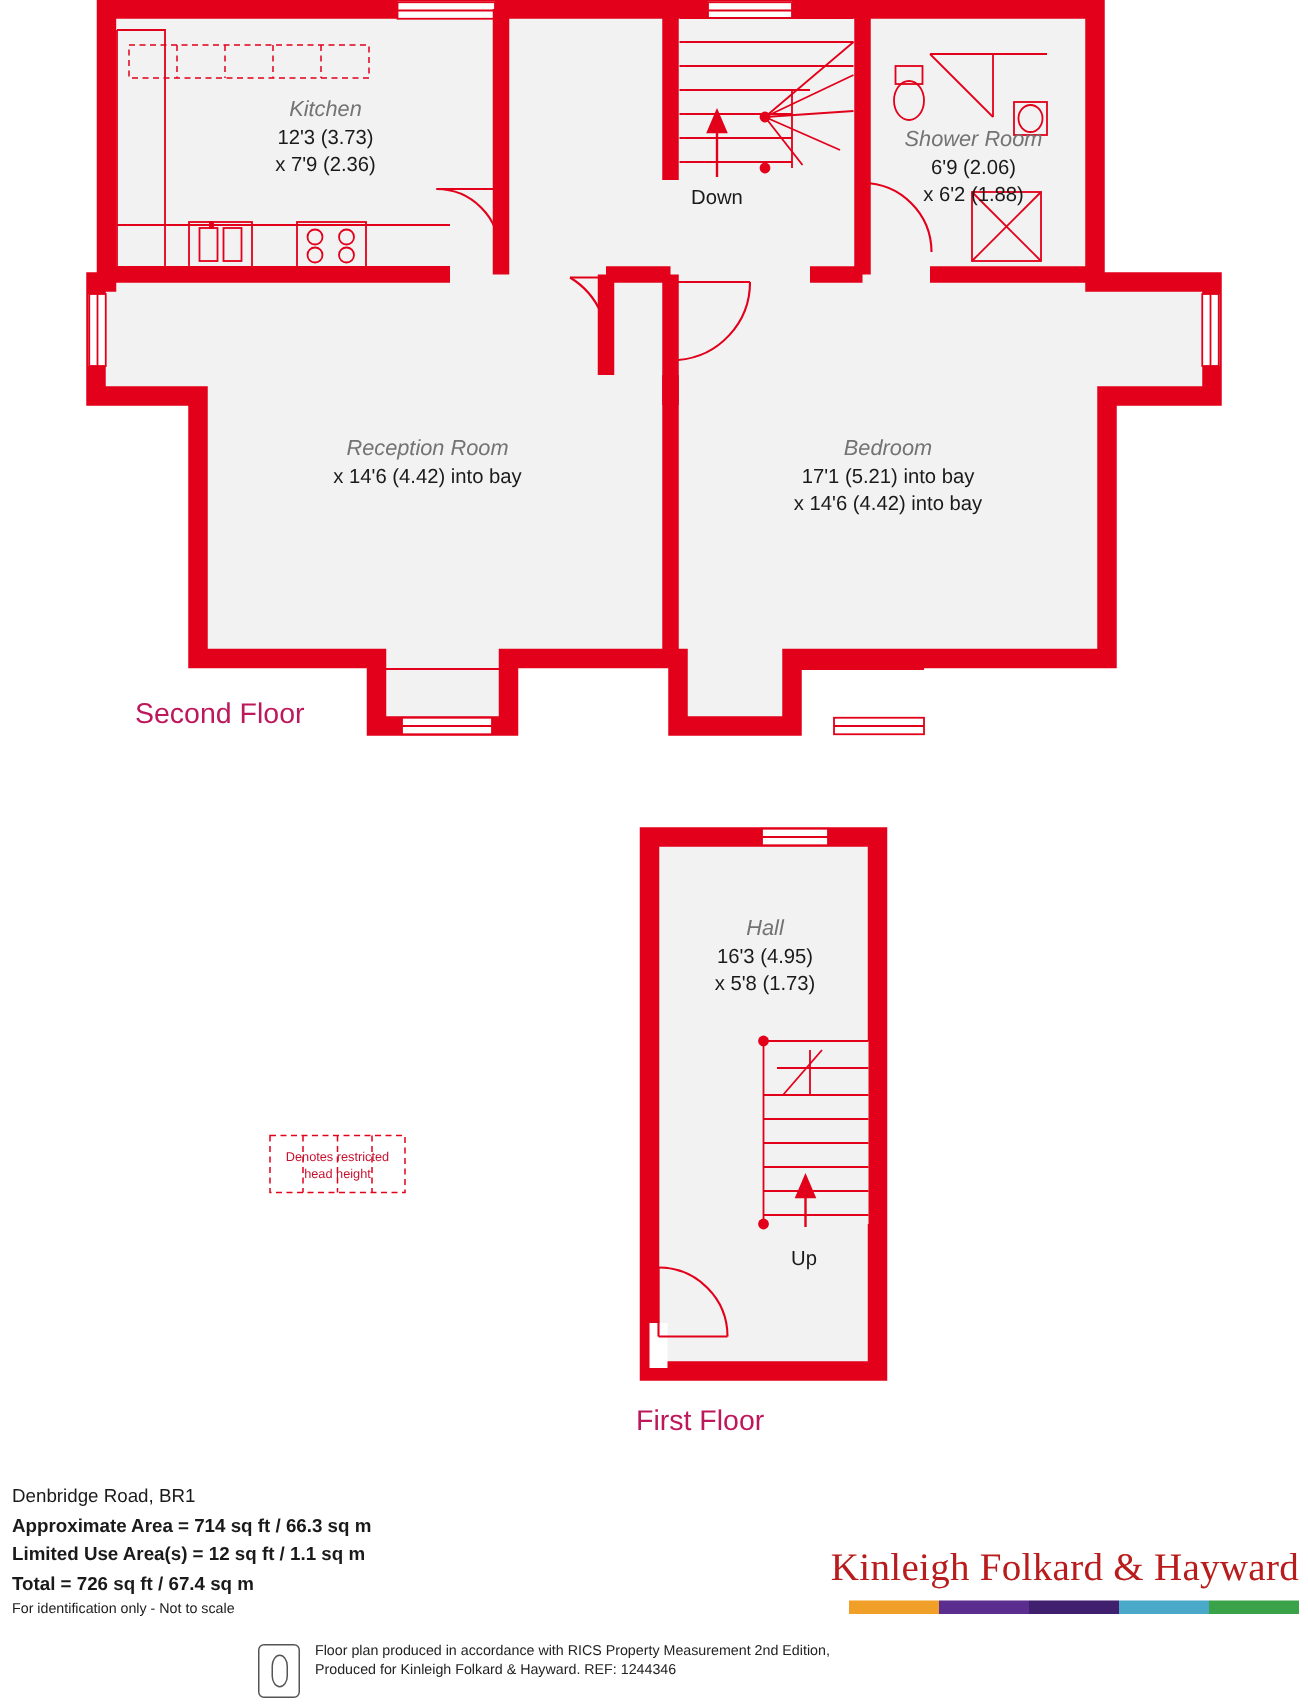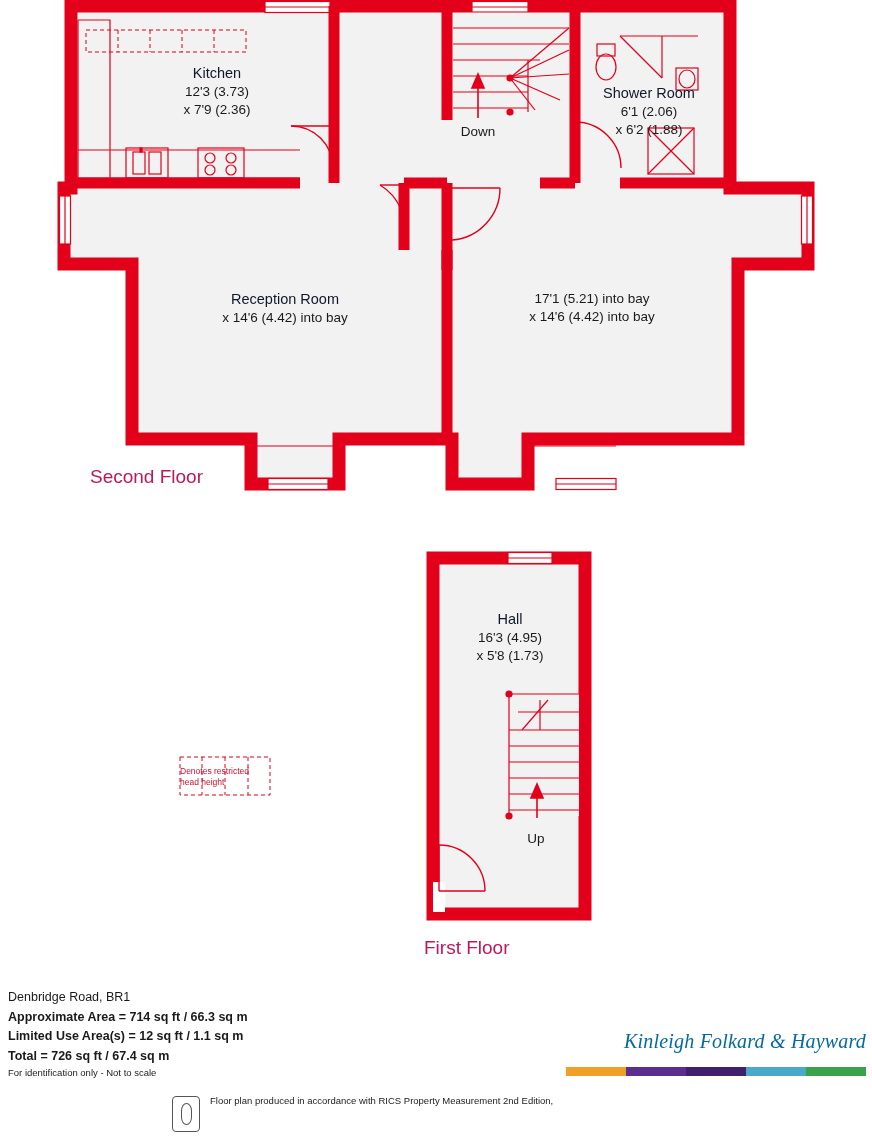--- a/index.html
+++ b/index.html
@@ -6,36 +6,35 @@
   body{
     width:872px;height:1138px;
     background:#ffffff;
     font-family:"Liberation Sans", sans-serif;
     color:#1a1a1a;
     position:relative;
     overflow:hidden;
   }
   .plan{position:absolute;left:0;top:0;width:872px;height:1138px;}
   .label{position:absolute;text-align:center;line-height:1.32;}
-  .room-name{font-size:14.5px;color:#0f172a;}
+  .room-name{font-size:14.5px;color:#737373;font-style:italic;}
   .room-dims{font-size:13.5px;color:#1a1a1a;}
   .floor-title{position:absolute;font-size:19px;color:#be185d;}
   .dir-label{position:absolute;font-size:13.5px;color:#1a1a1a;text-align:center;}
   .restricted{
     position:absolute;
-    font-size:8.5px;color:#c8102e;text-align:left;line-height:1.25;
+    font-size:8.5px;color:#c8102e;text-align:center;line-height:1.25;
   }
   .footer-left{position:absolute;left:8px;top:988px;font-size:12.5px;line-height:1.56;}
   .footer-left .bold{font-weight:bold;}
   .footer-left .small{font-size:9.5px;}
   .brand{
     position:absolute;right:6px;top:1030px;
-    font-size:20px;color:#0369a1;letter-spacing:.2px;
+    font-size:26px;color:#b91c1c;letter-spacing:.2px;
     font-family:"Liberation Serif", serif;
-    font-style:italic;
   }
   .brandbar{position:absolute;right:6px;top:1067px;width:300px;height:9px;display:flex;}
   .brandbar div{flex:1;height:100%;}
   .rics{position:absolute;left:210px;top:1094px;font-size:9.5px;line-height:1.42;color:#222;}
   .rics-badge{
     position:absolute;left:172px;top:1096px;width:26px;height:34px;
     border:1.3px solid #555;border-radius:4px;
     display:flex;align-items:center;justify-content:center;
   }
   .rics-badge .glyph{width:9px;height:20px;border-radius:50%/35%;border:1.3px solid #555;}
@@ -249,30 +248,31 @@
 </svg>
 
 <div class="label" style="left:133px;top:64px;width:168px;">
   <div class="room-name">Kitchen</div>
   <div class="room-dims">12'3 (3.73)</div>
   <div class="room-dims">x 7'9 (2.36)</div>
 </div>
 
 <div class="label" style="left:560px;top:84px;width:178px;">
   <div class="room-name">Shower Room</div>
-  <div class="room-dims">6'1 (2.06)</div>
+  <div class="room-dims">6'9 (2.06)</div>
   <div class="room-dims">x 6'2 (1.88)</div>
 </div>
 
 <div class="label" style="left:165px;top:290px;width:240px;">
   <div class="room-name">Reception Room</div>
   <div class="room-dims">x 14'6 (4.42) into bay</div>
 </div>
 
 <div class="label" style="left:472px;top:290px;width:240px;">
+  <div class="room-name">Bedroom</div>
   <div class="room-dims">17'1 (5.21) into bay</div>
   <div class="room-dims">x 14'6 (4.42) into bay</div>
 </div>
 
 <div class="dir-label" style="left:438px;top:124px;width:80px;">Down</div>
 
 <div class="floor-title" style="left:90px;top:466px;">Second Floor</div>
 
 <div class="label" style="left:425px;top:610px;width:170px;">
   <div class="room-name">Hall</div>
@@ -304,13 +304,14 @@
   <div style="background:#3f1f6e"></div>
   <div style="background:#4aa8c8"></div>
   <div style="background:#3aa34a"></div>
 </div>
 
 <div class="rics-badge">
   <div class="glyph"></div>
 </div>
 <div class="rics">
   <div>Floor plan produced in accordance with RICS Property Measurement 2nd Edition,</div>
+  <div>Produced for Kinleigh Folkard &amp; Hayward.   REF: 1244346</div>
 </div>
 
 </body></html>

